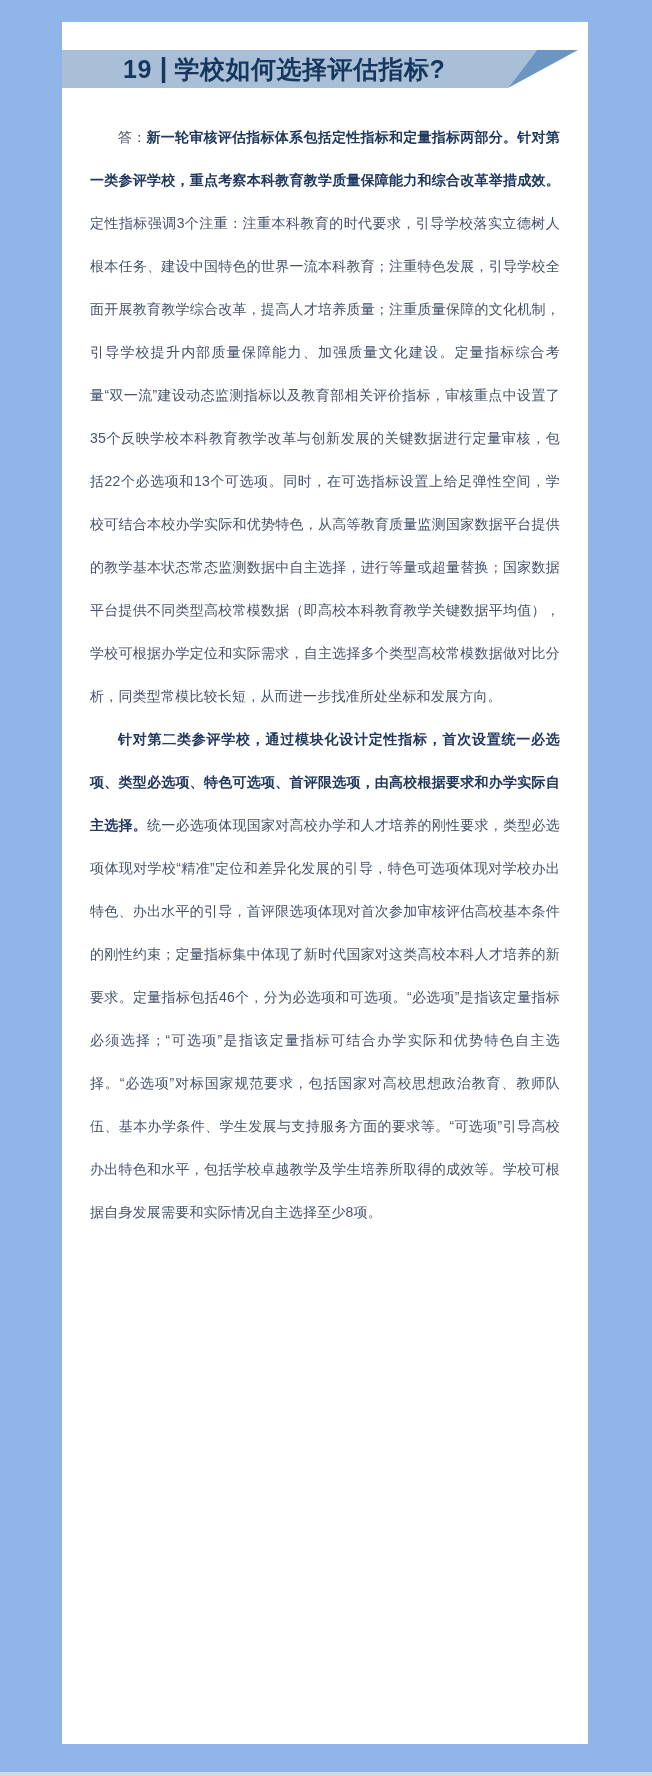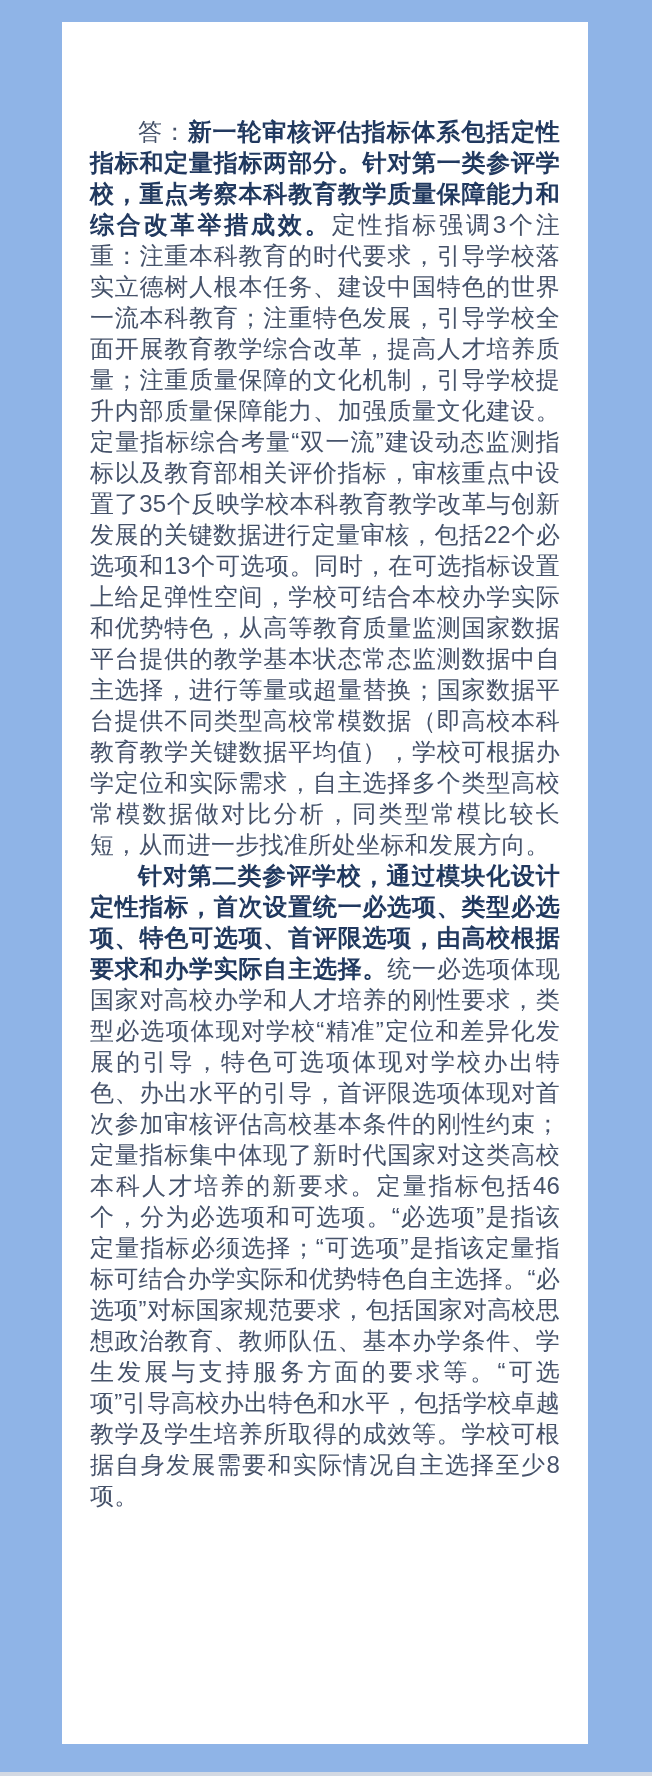--- a/index.html
+++ b/index.html
@@ -65,42 +65,51 @@
   .q-title{
     font-size:25px;
     letter-spacing:0.5px;
   }
   .article{
     position:absolute;
     left:90px;top:116px;
     width:470px;
   }
   .para{
-    font-size:24px;
-    line-height:31px;
+    font-size:14px;
+    line-height:43px;
     color:var(--text-color);
     text-align:justify;
     text-indent:2em;
     letter-spacing:0.2px;
   }
   .seg{color:var(--text-color);font-weight:normal;}
   .seg.bold{color:var(--bold-color);font-weight:bold;}
   .bottom-strip{
     position:absolute;left:0;bottom:0;
     width:652px;height:4px;
     background:var(--strip-color);
   }
 </style>
 </head>
 <body>
 
 <div class="page">
 
   <div class="card"></div>
 
+  <div class="banner">
+    <div class="banner-band"></div>
+    <div class="banner-fold"></div>
+    <div class="banner-title">
+      <span class="q-number">19</span>
+      <span class="q-divider">|</span>
+      <span class="q-title">学校如何选择评估指标?</span>
+    </div>
+  </div>
 
   <div class="article">
       <p class="para"><span class="seg">答：</span><span class="seg bold">新一轮审核评估指标体系包括定性指标和定量指标两部分。针对第一类参评学校，重点考察本科教育教学质量保障能力和综合改革举措成效。</span><span class="seg">定性指标强调3个注重：注重本科教育的时代要求，引导学校落实立德树人根本任务、建设中国特色的世界一流本科教育；注重特色发展，引导学校全面开展教育教学综合改革，提高人才培养质量；注重质量保障的文化机制，引导学校提升内部质量保障能力、加强质量文化建设。定量指标综合考量“双一流”建设动态监测指标以及教育部相关评价指标，审核重点中设置了35个反映学校本科教育教学改革与创新发展的关键数据进行定量审核，包括22个必选项和13个可选项。同时，在可选指标设置上给足弹性空间，学校可结合本校办学实际和优势特色，从高等教育质量监测国家数据平台提供的教学基本状态常态监测数据中自主选择，进行等量或超量替换；国家数据平台提供不同类型高校常模数据（即高校本科教育教学关键数据平均值），学校可根据办学定位和实际需求，自主选择多个类型高校常模数据做对比分析，同类型常模比较长短，从而进一步找准所处坐标和发展方向。</span></p>
       <p class="para"><span class="seg bold">针对第二类参评学校，通过模块化设计定性指标，首次设置统一必选项、类型必选项、特色可选项、首评限选项，由高校根据要求和办学实际自主选择。</span><span class="seg">统一必选项体现国家对高校办学和人才培养的刚性要求，类型必选项体现对学校“精准”定位和差异化发展的引导，特色可选项体现对学校办出特色、办出水平的引导，首评限选项体现对首次参加审核评估高校基本条件的刚性约束；定量指标集中体现了新时代国家对这类高校本科人才培养的新要求。定量指标包括46个，分为必选项和可选项。“必选项”是指该定量指标必须选择；“可选项”是指该定量指标可结合办学实际和优势特色自主选择。“必选项”对标国家规范要求，包括国家对高校思想政治教育、教师队伍、基本办学条件、学生发展与支持服务方面的要求等。“可选项”引导高校办出特色和水平，包括学校卓越教学及学生培养所取得的成效等。学校可根据自身发展需要和实际情况自主选择至少8项。</span></p>
     </div>
 
   <div class="bottom-strip"></div>
 
 </div>
 

